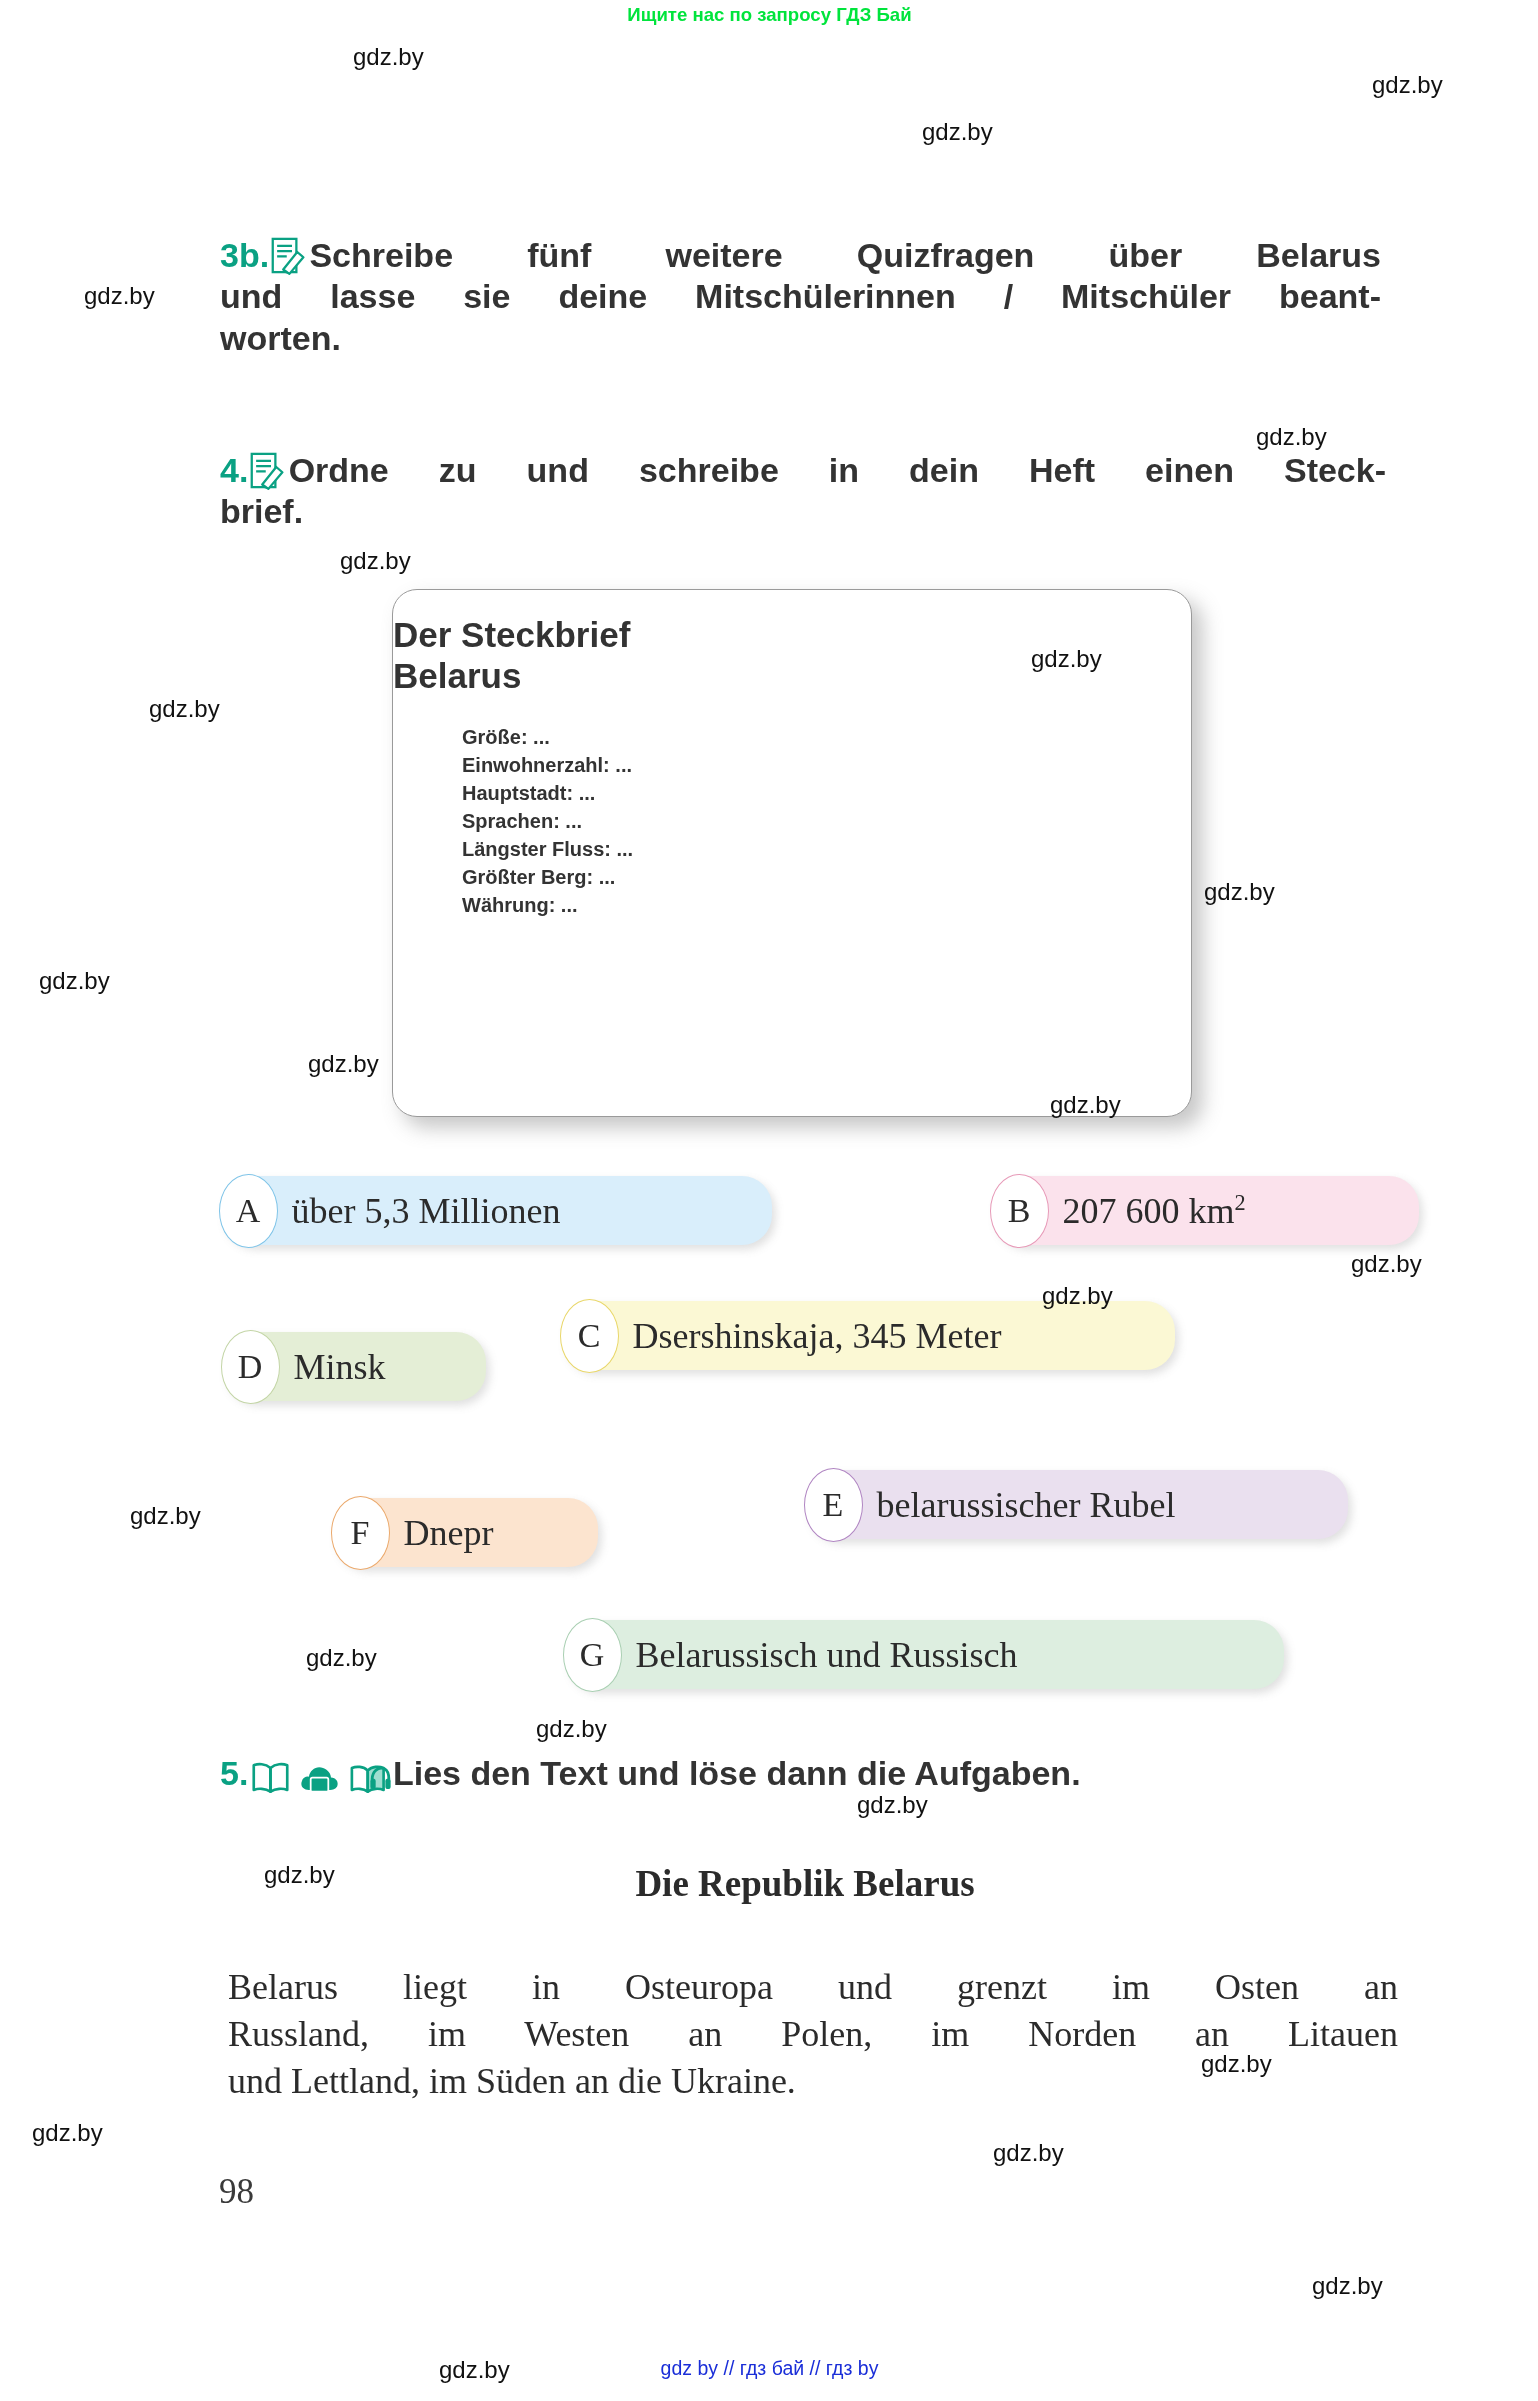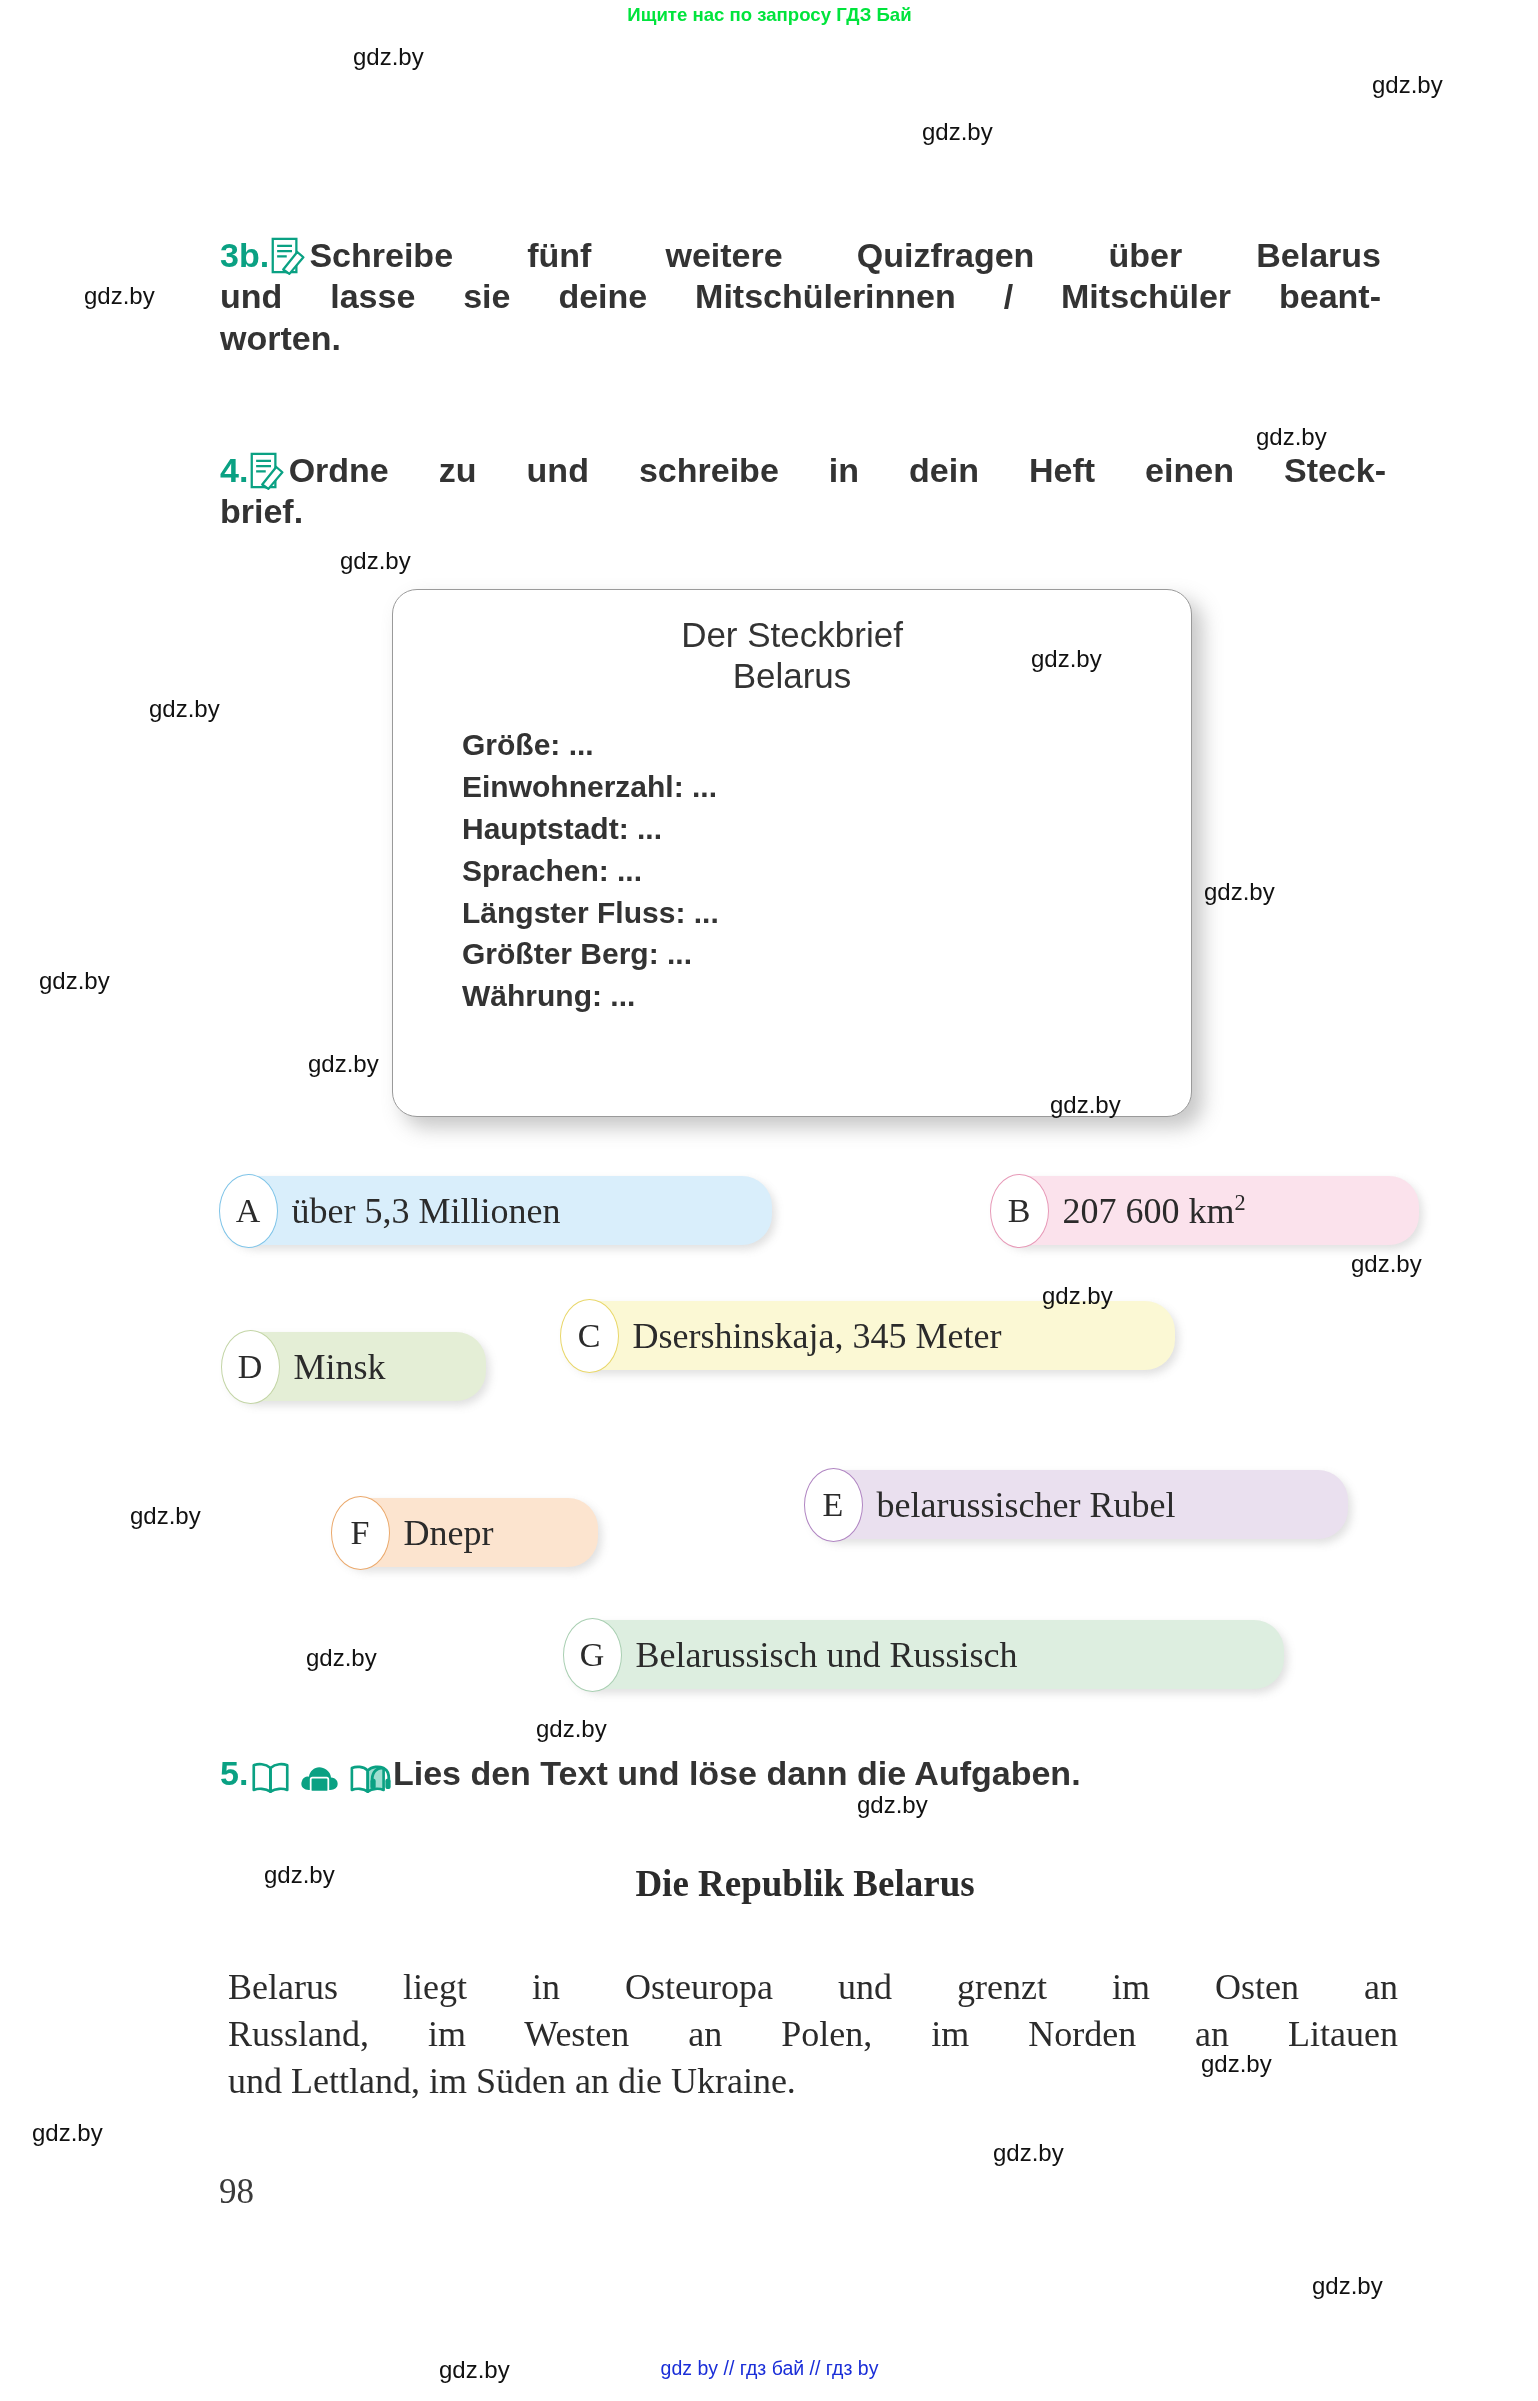--- a/index.html
+++ b/index.html
@@ -106,33 +106,32 @@
     top: 589px;
     width: 800px;
     height: 528px;
     background: #ffffff;
     border: 1.8px solid #9a9a9a;
     border-radius: 25px;
     box-shadow: 10.6px 10.6px 19.5px rgba(110,110,110,0.38);
     box-sizing: border-box;
   }
   .card-title {
-    text-align: center;
-    font-family: "Liberation Sans", sans-serif;
-    font-weight: normal;
+    font-family: "Liberation Sans", sans-serif;
+    font-weight: bold;
     font-size: 35px;
     line-height: 1.16;
     color: #333333;
     margin-top: 25px;
   }
   .card-list {
     margin: 28px 0 0 69px;
     font-family: "Liberation Sans", sans-serif;
     font-weight: bold;
-    font-size: 30px;
+    font-size: 20px;
     line-height: 1.395;
     color: #333333;
   }
   .card-list div { white-space: nowrap; }
 
   
   .bubble {
     position: absolute;
     display: flex;
     align-items: center;

